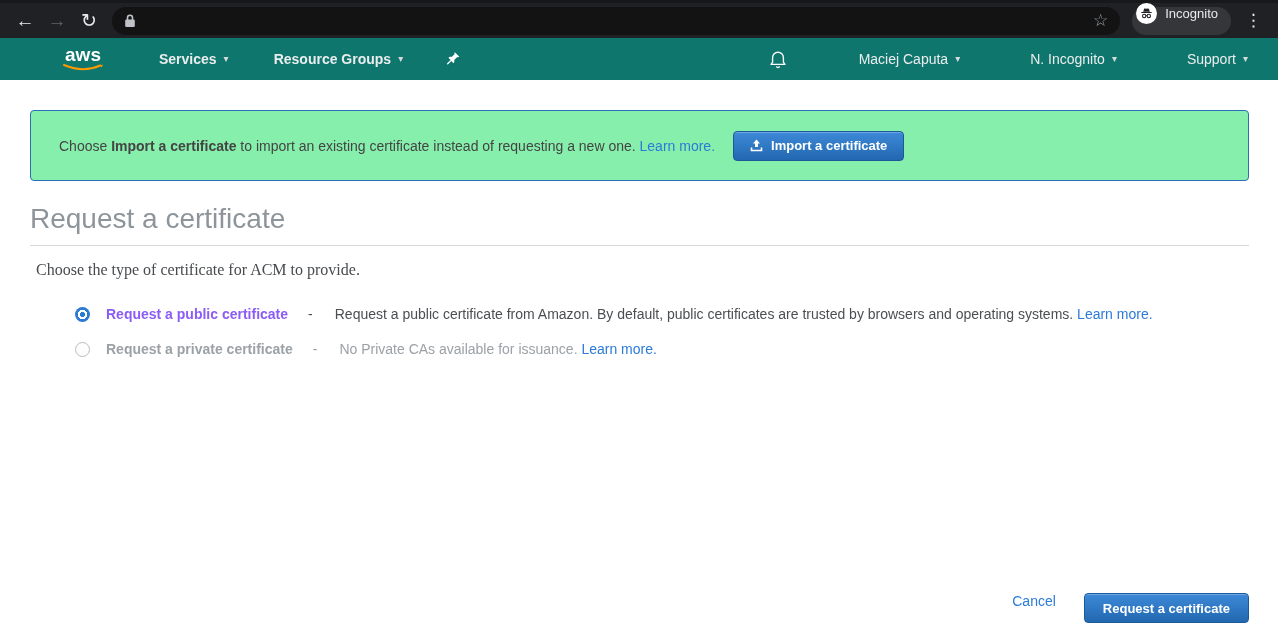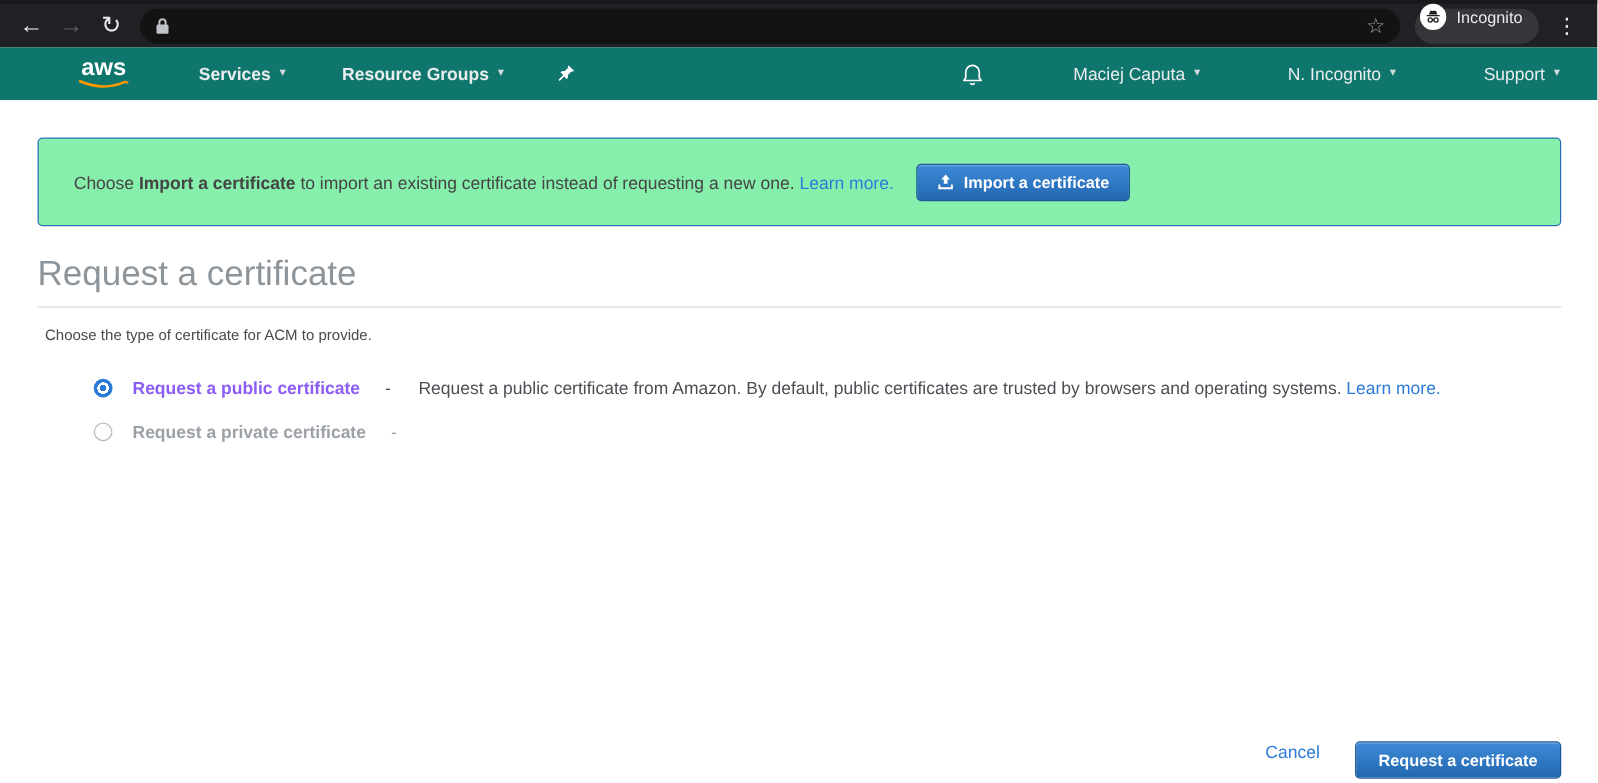--- a/index.html
+++ b/index.html
@@ -60,21 +60,21 @@
   .aws-btn{
     display:inline-flex; align-items:center; gap:8px; height:30px; padding:0 16px;
     background:linear-gradient(#3d89d8,#2268b0); border:1px solid #1c5998; border-radius:4px;
     color:#fff; font-weight:bold; font-size:13px; font-family:"Liberation Sans",sans-serif;
     box-shadow:inset 0 1px 0 rgba(255,255,255,.25); cursor:pointer;
   }
   .banner .aws-btn{ margin-left:18px; }
 
   h1.page-title{ margin:22px 30px 0 30px; font-size:28px; font-weight:400; color:#8e959a; }
   .rule{ margin:10px 29px 0 30px; border-bottom:1px solid #d7dadc; }
-  .subtitle{ margin:15px 0 0 36px; font-size:12px; color:#484b4e; }
+  .subtitle{ margin:15px 0 0 36px; font-size:16px; color:#484b4e;font-family:Liberation Serif, serif; }
 
   .options{ margin:27px 0 0 75px; font-size:14px; }
   .option{ display:flex; align-items:center; margin-bottom:19px; }
   .radio{
     flex:0 0 15px; width:15px; height:15px; border-radius:50%; cursor:pointer;
     background:#fdfdfd; border:1px solid #b9bcbe;
   }
   .radio.selected{
     border:none;
     background:radial-gradient(circle at center, #2b7ad6 0 2.6px, #ffffff 2.7px 4.6px, #2b7ad6 4.7px 7.5px);
@@ -194,20 +194,21 @@
       <div class="option">
         <span class="radio selected"></span>
         <span class="opt-label">Request a public certificate</span>
         <span class="opt-dash">-</span>
         <span class="opt-desc"><span>Request a public certificate from Amazon. By default, public certificates are trusted by browsers and operating systems. </span><a class="link">Learn more.</a></span>
       </div>
       <div class="option dim">
         <span class="radio"></span>
         <span class="opt-label">Request a private certificate</span>
         <span class="opt-dash">-</span>
+        <span class="opt-desc"><span>No Private CAs available for issuance. </span><a class="link">Learn more.</a></span>
       </div>
     </div>
 
     <div class="footer">
       <a class="link">Cancel</a>
       <button class="aws-btn">Request a certificate</button>
     </div>
 
   </div>
 </div>

